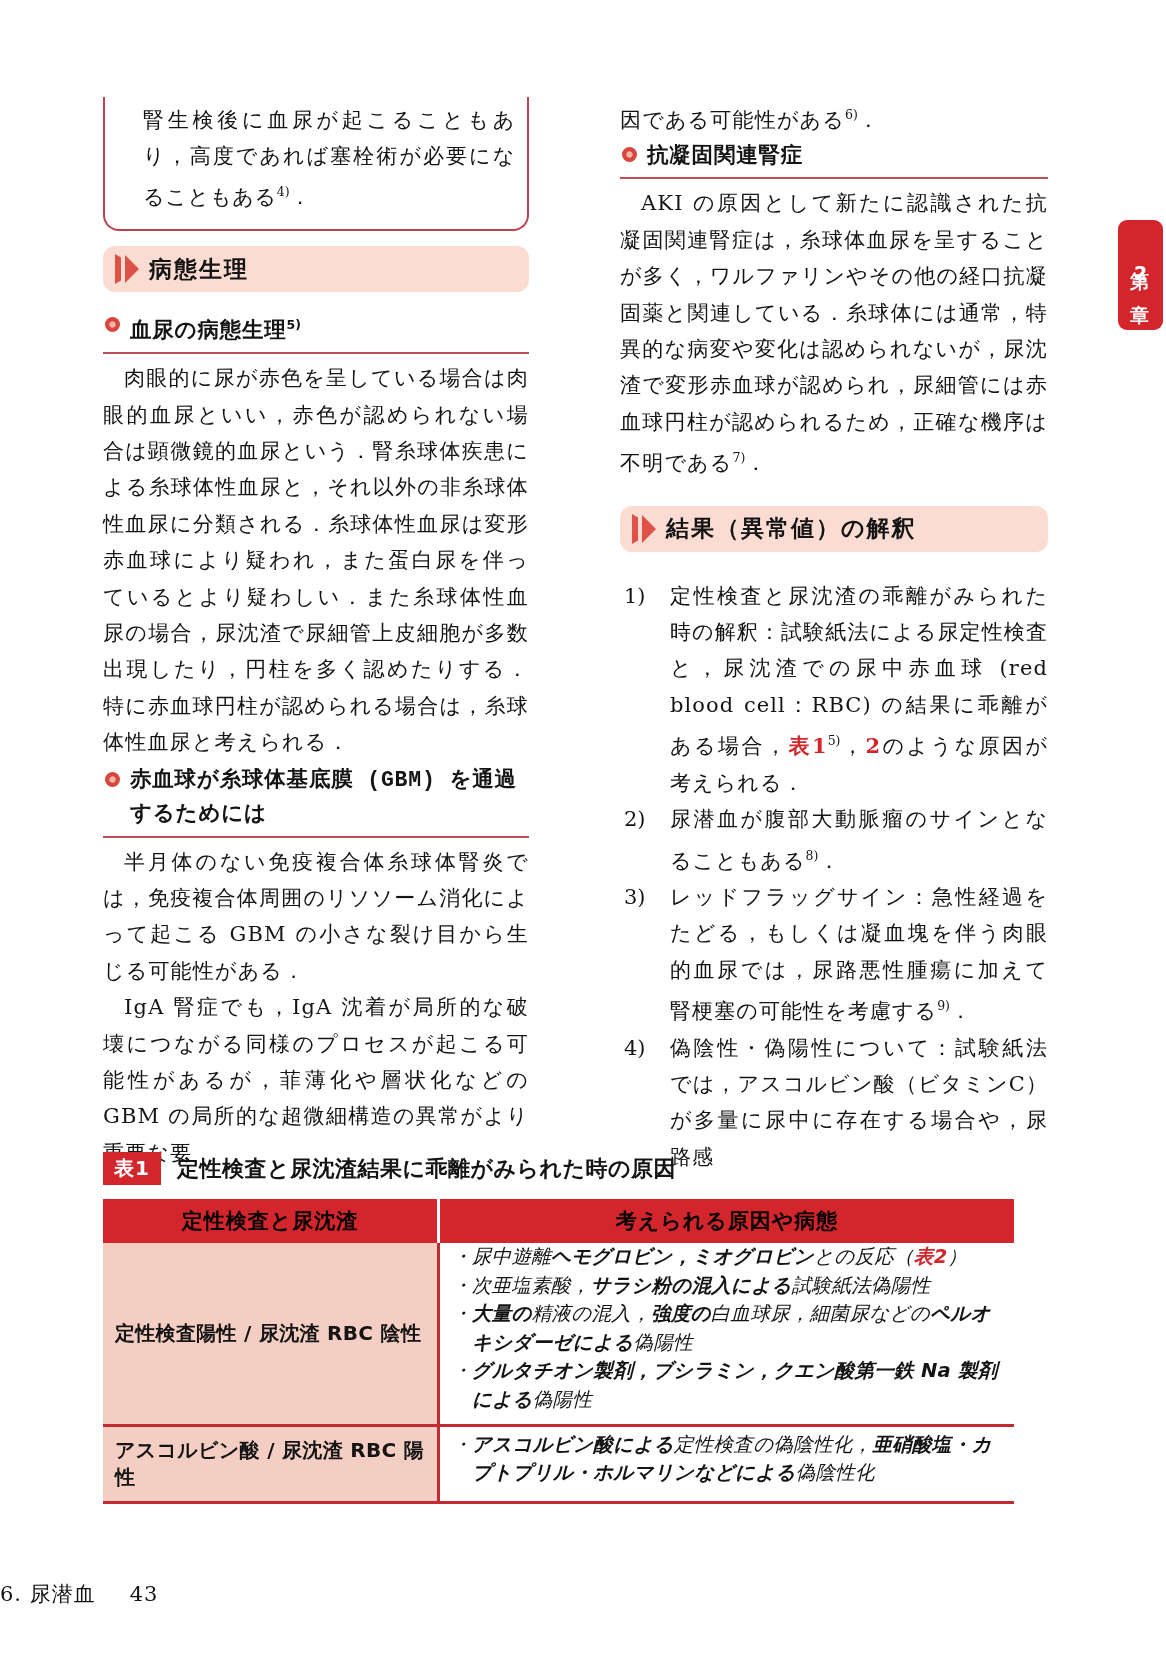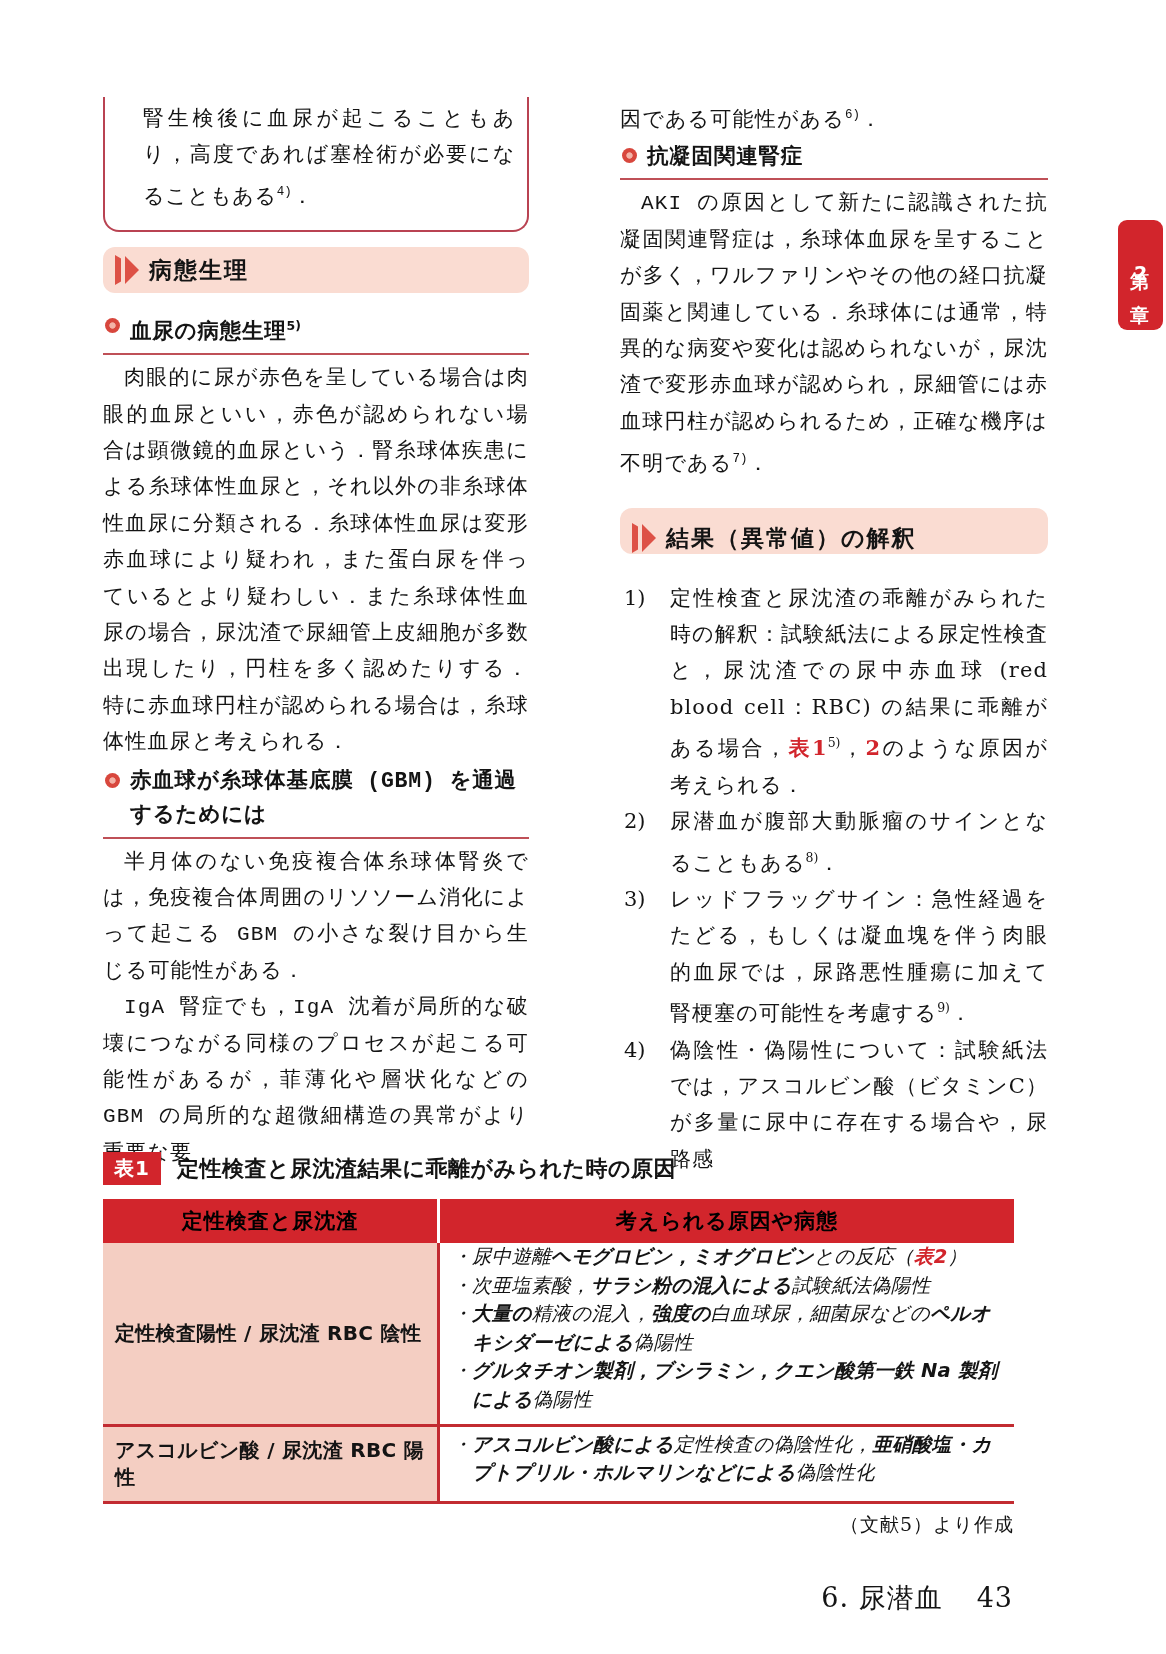--- a/index.html
+++ b/index.html
@@ -7,21 +7,21 @@
     position:relative; width:1166px; height:1654px; margin:0 auto;
     background:#ffffff; overflow:hidden; color:#141414;
     font-family:"DejaVu Serif","Liberation Serif",serif;
   }
   
   .col { position:absolute; top:97px; }
   .col-left  { left:103px; width:426px; }
   .col-right { left:620px; width:428px; }
 
   .p { margin:0; font-size:21px; line-height:36.4px; text-align:justify;
-       letter-spacing:1.2px;font-family:Liberation Mono, monospace; }
+       letter-spacing:1.2px; }
   .indent { text-indent:1em; }
   sup { font-size:12.5px; letter-spacing:0; }
   .red { color:#d2252c; }
   .bold { font-weight:bold; }
 
   
   .note-box {
     border:2.5px solid #b94352; border-top:none;
     border-radius:0 0 16px 16px;
     padding:5px 12px 14px 38px; margin-bottom:15px;
@@ -29,21 +29,21 @@
   .note-box .p { letter-spacing:0.8px; line-height:36px; }
 
   
   .band {
     background:#fadcd2; border-radius:12px; height:46px;
     display:flex; align-items:center; gap:10px; padding:0 12px;
     font-family:"DejaVu Sans","Liberation Sans",sans-serif;
     font-weight:bold; font-size:23px; letter-spacing:2px;
     margin-bottom:16px;
   }
-  .band2 { margin:24px 0 26px 0;align-items:flex-end; }
+  .band2 { margin:24px 0 26px 0; }
   .arrow-icon { display:inline-flex; width:24px; height:32px; flex:0 0 auto; }
 
   
   .subhead {
     position:relative; margin:0 0 6px 0; padding:0 0 5px 27px;
     border-bottom:2px solid #bf5057;
     font-family:"DejaVu Sans","Liberation Sans",sans-serif;
     font-weight:bold; font-size:21.5px; line-height:34px;
     letter-spacing:0.8px; text-align:left;
   }
@@ -95,22 +95,22 @@
     font-family:"DejaVu Sans","Liberation Sans",sans-serif;
     font-weight:bold; font-size:19px;
     writing-mode:vertical-rl; text-orientation:upright;
     display:flex; align-items:center; justify-content:center;
     letter-spacing:5px;
   }
 
   
   .footer {
     position:absolute; top:1580px; left:0; width:1013px;
-    display:flex; justify-content:flex-end; align-items:baseline; gap:34px;
-    font-size:27px; letter-spacing:1px;
+    display:flex; justify-content:flex-start; align-items:baseline; gap:34px;
+    font-size:21px; letter-spacing:1px;
   }
 </style>
 </head>
 <body>
 
 <div class="page">
 
   <div class="chapter-tab">第2章</div>
 
   <div class="col col-left">
@@ -209,21 +209,20 @@
             </td>
         </tr>
         <tr class="r2">
           <td class="label">アスコルビン酸 / 尿沈渣 RBC 陽性</td>
           <td class="causes">
               <div class="bullet"><span>・</span><span class="bold">アスコルビン酸による</span><span>定性検査の偽陰性化，</span><span class="bold">亜硝酸塩・カプトプリル・ホルマリンなどによる</span><span>偽陰性化</span></div>
             </td>
         </tr>
       </tbody>
     </table>
-    <div class="tbl-source">（文献5）より作成</div>
   </div>
 
   <div class="footer">
     <span>6. 尿潜血</span>
     <span class="pgnum">43</span>
   </div>
 
 </div>
 
 </body></html>

